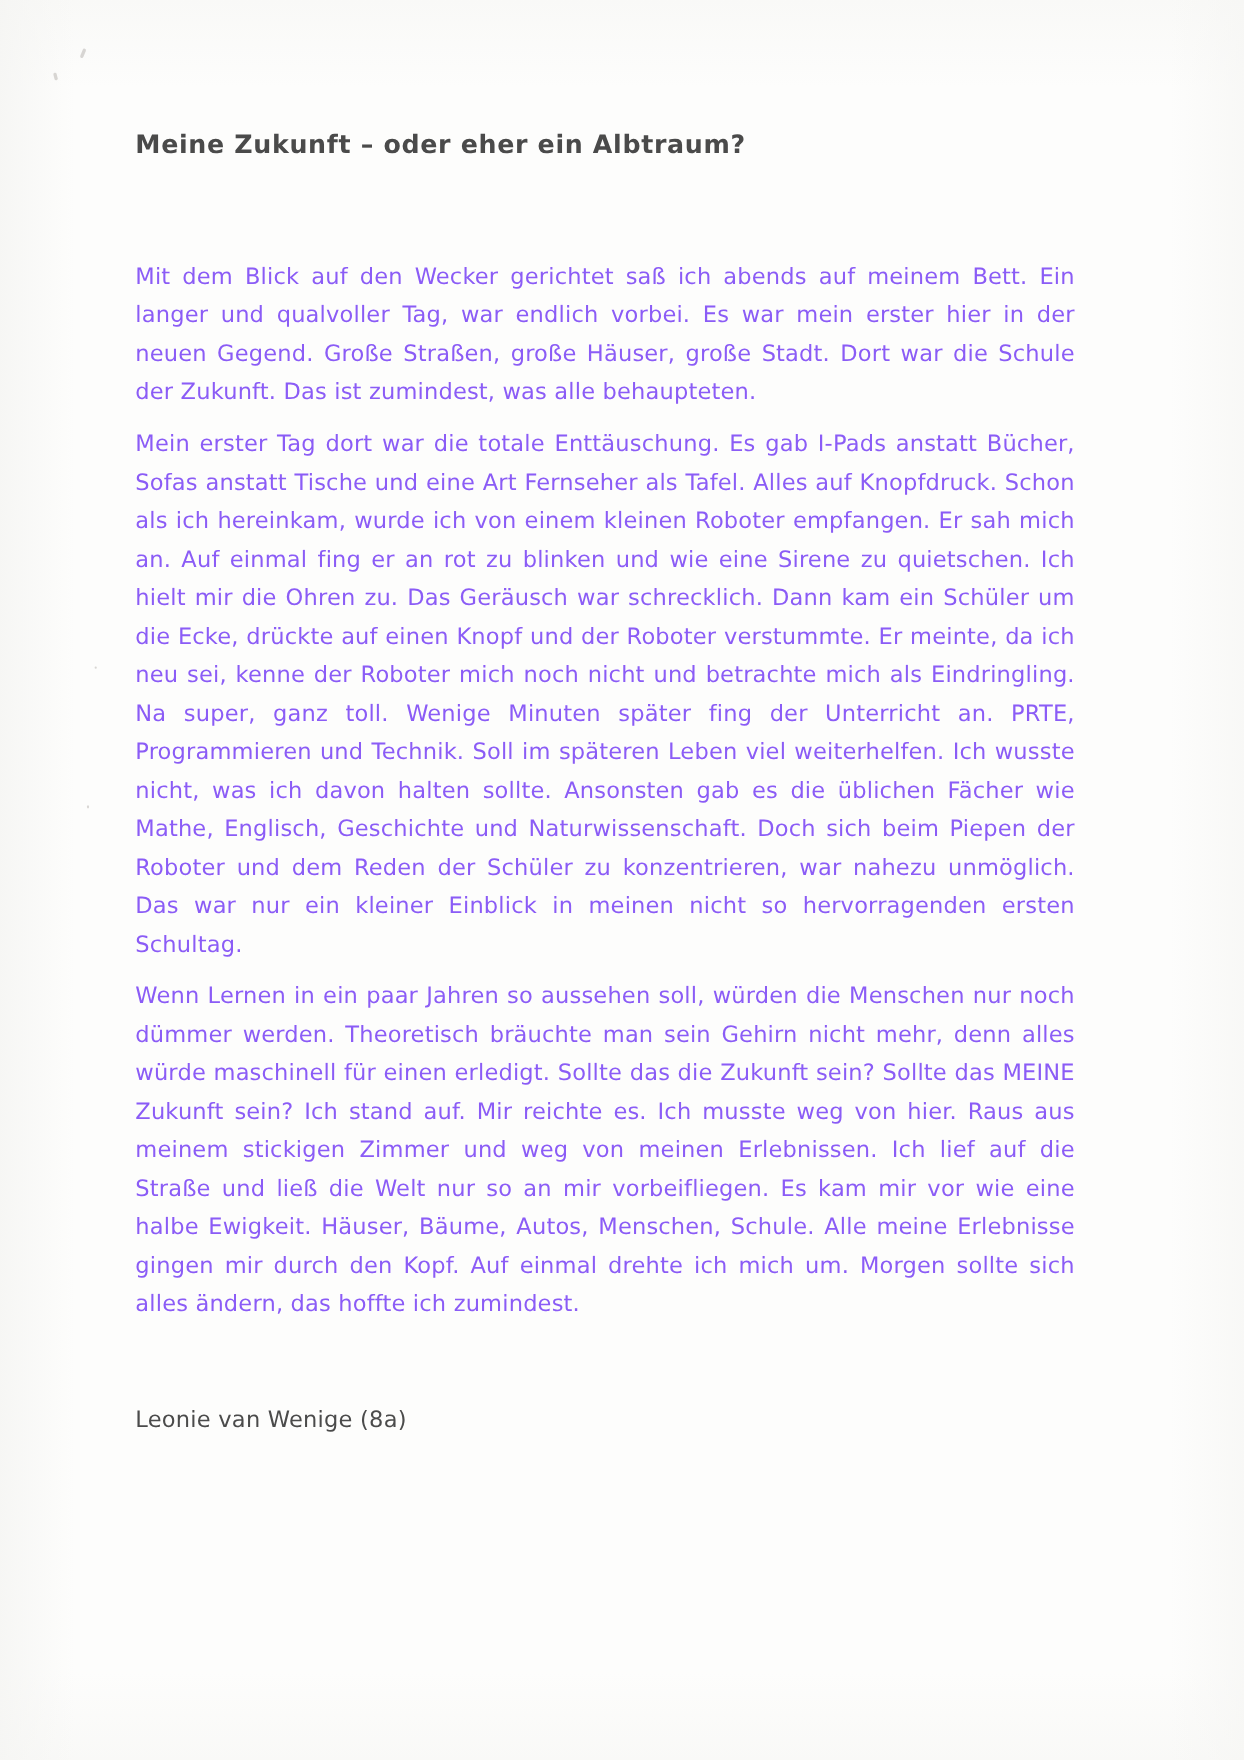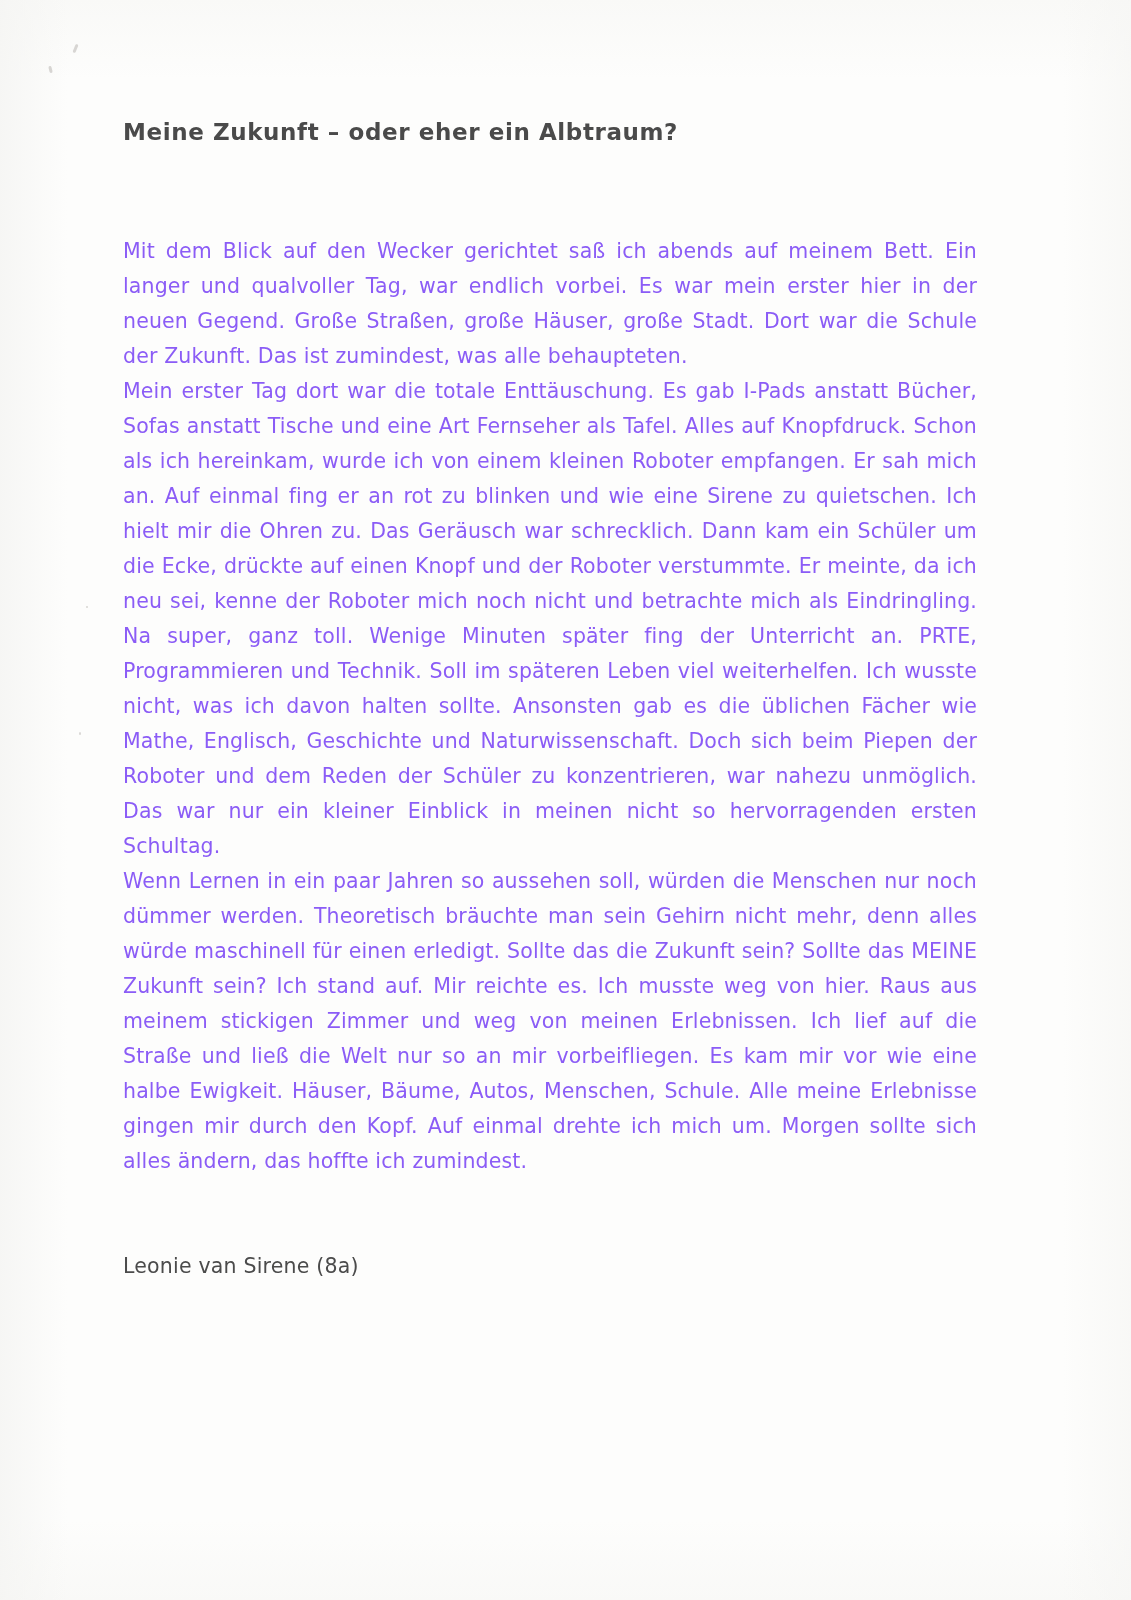--- a/index.html
+++ b/index.html
@@ -62,20 +62,21 @@
     color: #8b5cf6;
     font-family: "DejaVu Sans", sans-serif;
     font-size: 20.5px;
     line-height: 35px;
     text-align: justify;
     text-justify: inter-word;
     letter-spacing: 0.15px;
     -webkit-font-smoothing: antialiased;
   }
   p.body-text + p.body-text {
+    margin-top: 12px;
   }
   #para-1 { margin-top: 86px; }
 
   .signature {
     margin: 0;
     padding-top: 70px;
     color: #4b4b4b;
     font-family: "DejaVu Sans", sans-serif;
     font-size: 20.5px;
     line-height: 35px;
@@ -97,16 +98,16 @@
   <div class="content">
 
     <h1 class="doc-title">Meine Zukunft – oder eher ein Albtraum?</h1>
 
     <p class="body-text" id="para-1">Mit dem Blick auf den Wecker gerichtet saß ich abends auf meinem Bett. Ein langer und qualvoller Tag, war endlich vorbei. Es war mein erster hier in der neuen Gegend. Große Straßen, große Häuser, große Stadt. Dort war die Schule der Zukunft. Das ist zumindest, was alle behaupteten.</p>
 
     <p class="body-text" id="para-2">Mein erster Tag dort war die totale Enttäuschung. Es gab I-Pads anstatt Bücher, Sofas anstatt Tische und eine Art Fernseher als Tafel. Alles auf Knopfdruck. Schon als ich hereinkam, wurde ich von einem kleinen Roboter empfangen. Er sah mich an. Auf einmal fing er an rot zu blinken und wie eine Sirene zu quietschen. Ich hielt mir die Ohren zu. Das Geräusch war schrecklich. Dann kam ein Schüler um die Ecke, drückte auf einen Knopf und der Roboter verstummte. Er meinte, da ich neu sei, kenne der Roboter mich noch nicht und betrachte mich als Eindringling. Na super, ganz toll. Wenige Minuten später fing der Unterricht an. PRTE, Programmieren und Technik. Soll im späteren Leben viel weiterhelfen. Ich wusste nicht, was ich davon halten sollte. Ansonsten gab es die üblichen Fächer wie Mathe, Englisch, Geschichte und Naturwissenschaft. Doch sich beim Piepen der Roboter und dem Reden der Schüler zu konzentrieren, war nahezu unmöglich. Das war nur ein kleiner Einblick in meinen nicht so hervorragenden ersten Schultag.</p>
 
     <p class="body-text" id="para-3">Wenn Lernen in ein paar Jahren so aussehen soll, würden die Menschen nur noch dümmer werden. Theoretisch bräuchte man sein Gehirn nicht mehr, denn alles würde maschinell für einen erledigt. Sollte das die Zukunft sein? Sollte das MEINE Zukunft sein? Ich stand auf. Mir reichte es. Ich musste weg von hier. Raus aus meinem stickigen Zimmer und weg von meinen Erlebnissen. Ich lief auf die Straße und ließ die Welt nur so an mir vorbeifliegen. Es kam mir vor wie eine halbe Ewigkeit. Häuser, Bäume, Autos, Menschen, Schule. Alle meine Erlebnisse gingen mir durch den Kopf. Auf einmal drehte ich mich um. Morgen sollte sich alles ändern, das hoffte ich zumindest.</p>
 
-    <p class="signature">Leonie van Sirene (8a)</p>
+    <p class="signature">Leonie van Wenige (8a)</p>
 
   </div>
 </div>
 
 </body></html>

